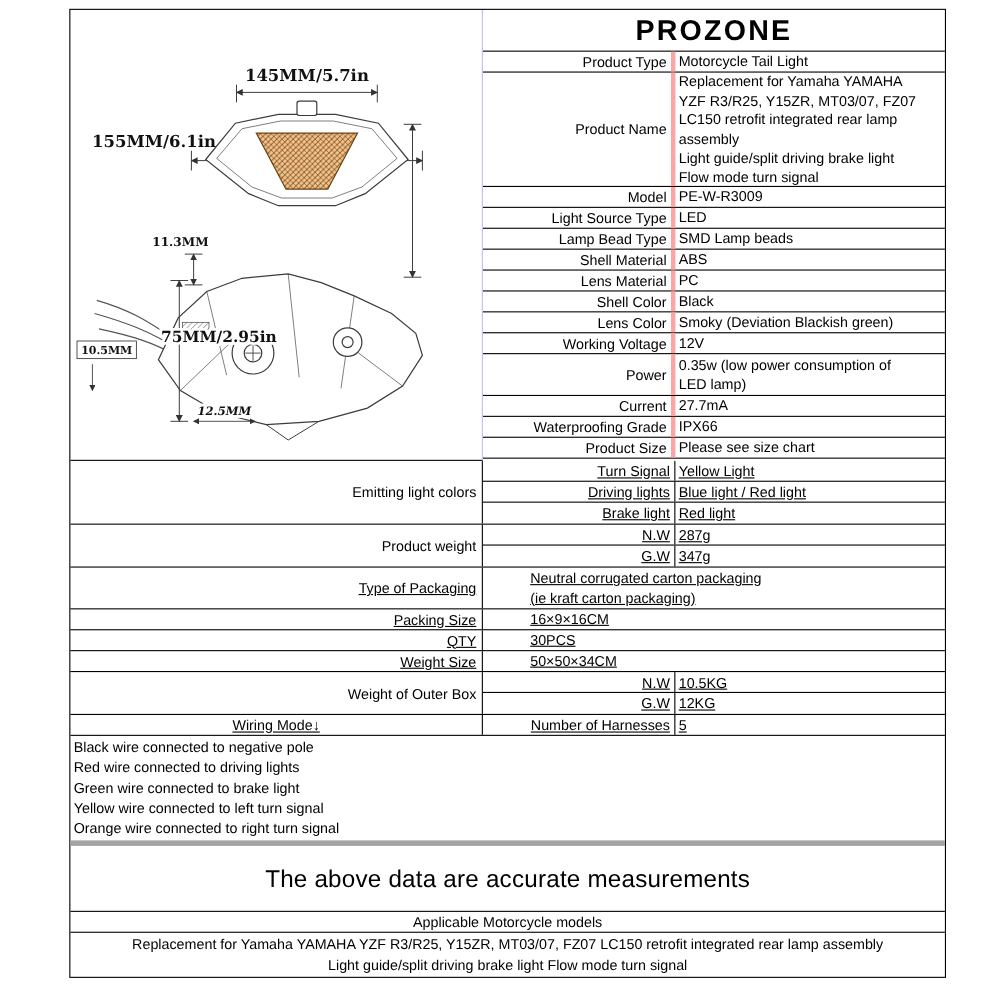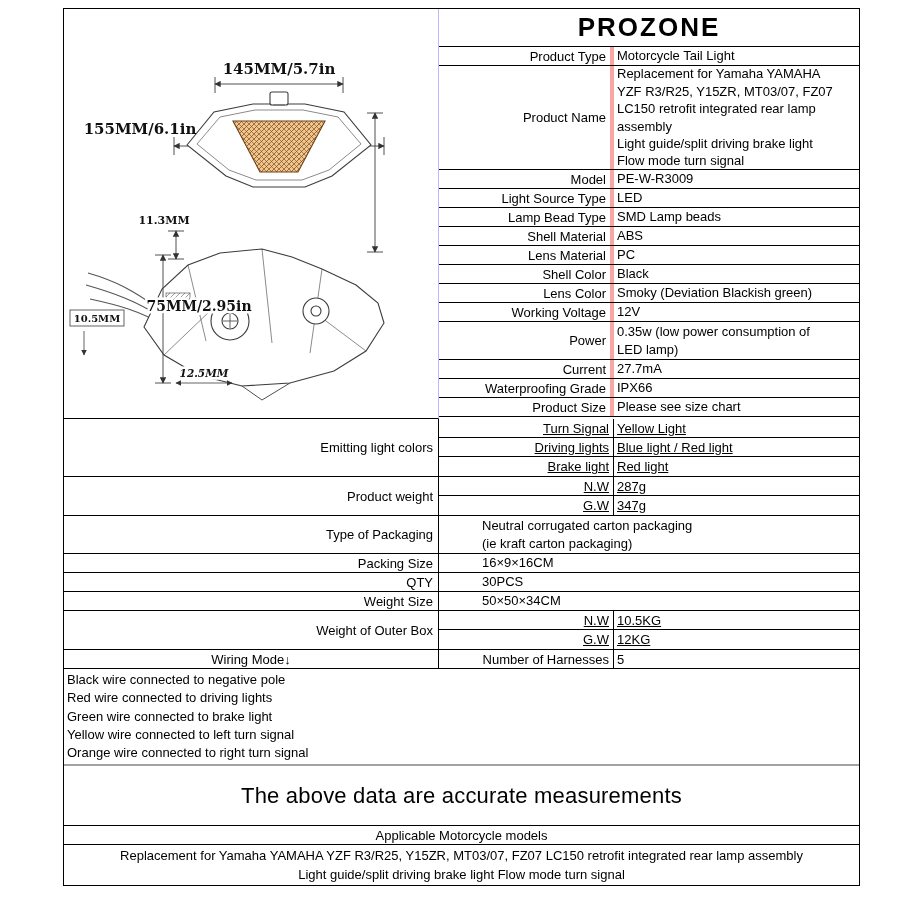--- a/index.html
+++ b/index.html
@@ -25,25 +25,25 @@
   .group { display: flex; border-bottom: 1px solid #000; }
   .gl { width: 375px; border-right: 1px solid #000; display: flex; align-items: center;
     justify-content: flex-end; text-align: right; padding-right: 5px; }
   .gl.center { justify-content: center; padding-right: 0; }
   .grows { flex: 1; display: flex; flex-direction: column; text-decoration: underline; }
   .gr { display: flex; height: 19px; border-bottom: 1px solid #000; }
   .gr:last-child { border-bottom: none; }
   .gc2 { width: 175px; border-right: 1px solid #000; display: flex; align-items: center;
     justify-content: flex-end; text-align: right; padding-right: 4px; }
   .gc3 { flex: 1; display: flex; align-items: center; padding-left: 3px; }
-  .frow { display: flex; border-bottom: 1px solid #000; height: 19px; }
+  .frow { display: flex; border-bottom: 1px solid #000; height: 19px; text-decoration: underline; }
   .frow.h2 { height: 38px; }
   .fv { flex: 1; display: flex; align-items: center; padding: 0 3px; white-space: pre-line; line-height: 17.4px; margin-left: 40px; }
 
-  .notes { border-bottom: 2px solid #a3a3a3; padding: 2px 3px; white-space: pre-line; line-height: 18.3px; }
+  .notes { border-bottom: 5px solid #a3a3a3; padding: 2px 3px; white-space: pre-line; line-height: 18.3px; }
   .banner { border-bottom: 1px solid #000; height: 60px; display: flex; align-items: center;
     justify-content: center; font-size: 22px; letter-spacing: 0.2px; }
   .app-title { border-bottom: 1px solid #000; height: 19px; display: flex; align-items: center; justify-content: center; }
   .app-text { min-height: 40px; display: flex; align-items: center; justify-content: center;
     text-align: center; white-space: pre-line; line-height: 19px; padding: 1px 4px; }
 
   svg text { font-family: "DejaVu Serif", serif; fill: #111; }
   .halo { paint-order: stroke; stroke: #fff; stroke-width: 5px; }
 </style>
 </head>

